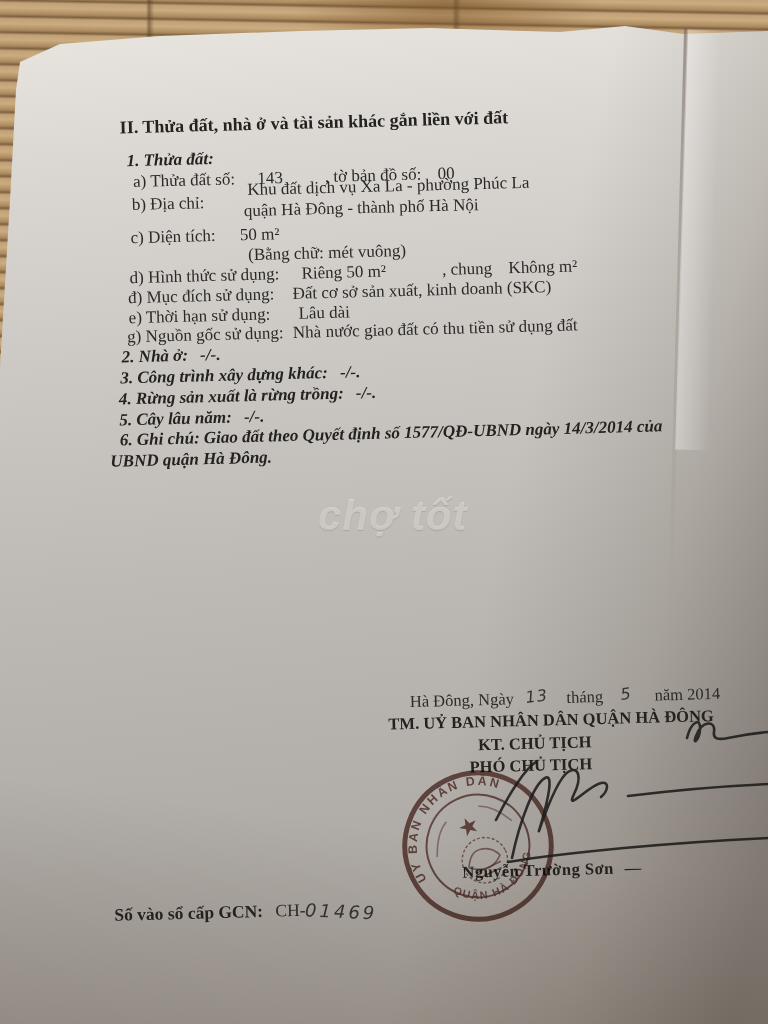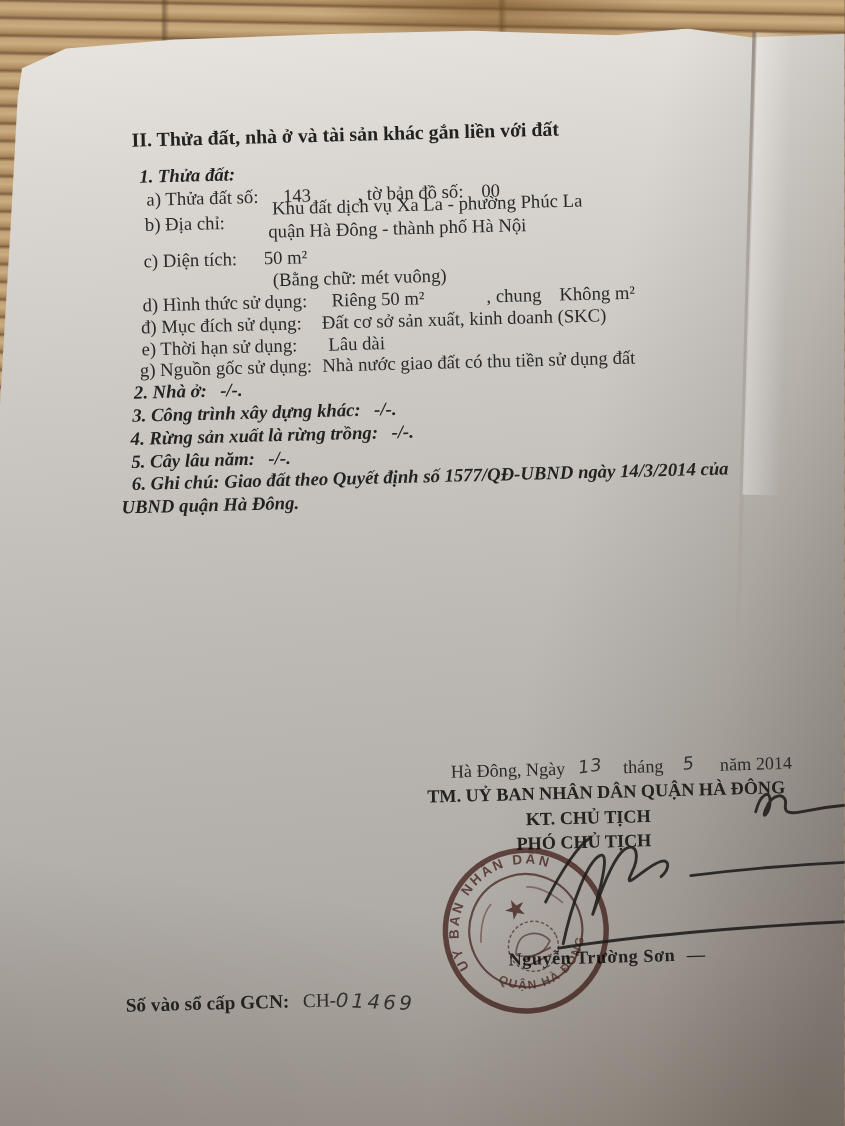--- a/index.html
+++ b/index.html
@@ -169,20 +169,21 @@
       <span>Nguyễn Trường Sơn</span>
       <span style="margin-left:6px;">—</span>
     </div>
 
     <div class="registry line">
       <span class="b">Số vào sổ cấp GCN:</span>
       <span class="val" style="margin-left:8px;">CH-</span><span class="hw hw-num">01469</span>
     </div>
   </div>
 
+  <div class="wm-ghost">chợ tốt</div>
 
   <svg class="stamp" viewBox="0 0 160 160">
     <g fill="none" stroke="#5d2a23">
       <circle cx="80" cy="80" r="74" stroke-width="5" opacity=".85"></circle>
       <circle cx="80" cy="80" r="52" stroke-width="2" opacity=".8"></circle>
       <path id="arcTop" d="M 20 96 A 62 62 0 1 1 140 96" stroke="none"></path>
       <path id="arcBot" d="M 34 108 A 54 54 0 0 0 126 108" stroke="none"></path>
       <circle cx="80" cy="96" r="23" stroke-width="1.4" stroke-dasharray="3 2" opacity=".7"></circle>
       <path d="M 62 96 q 8 -14 18 -12 q 12 2 16 14 q -10 8 -18 6 q -10 -2 -16 -8" stroke-width="1.6" opacity=".65"></path>
       <path d="M 66 104 h 28 M 68 110 h 24" stroke-width="1.6" opacity=".7"></path>

